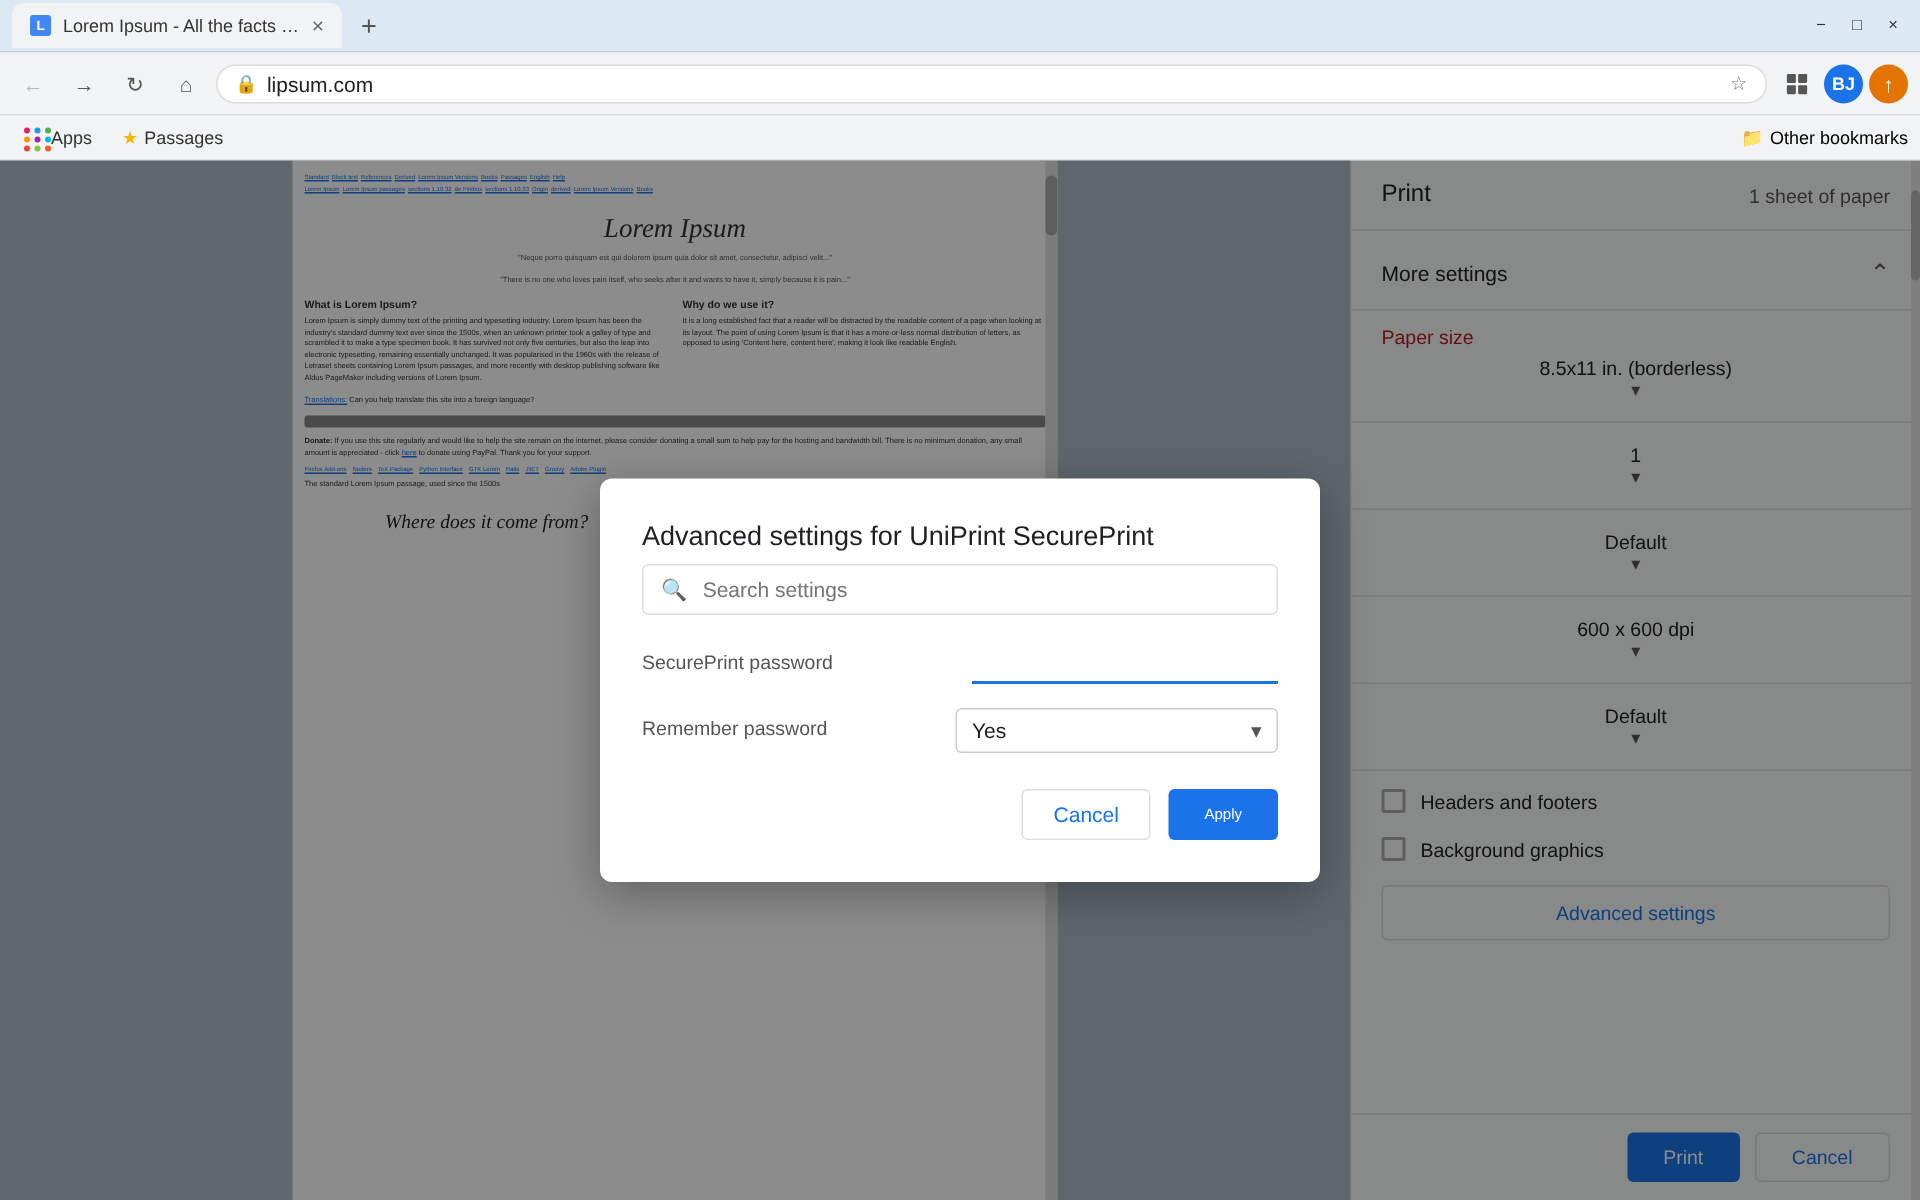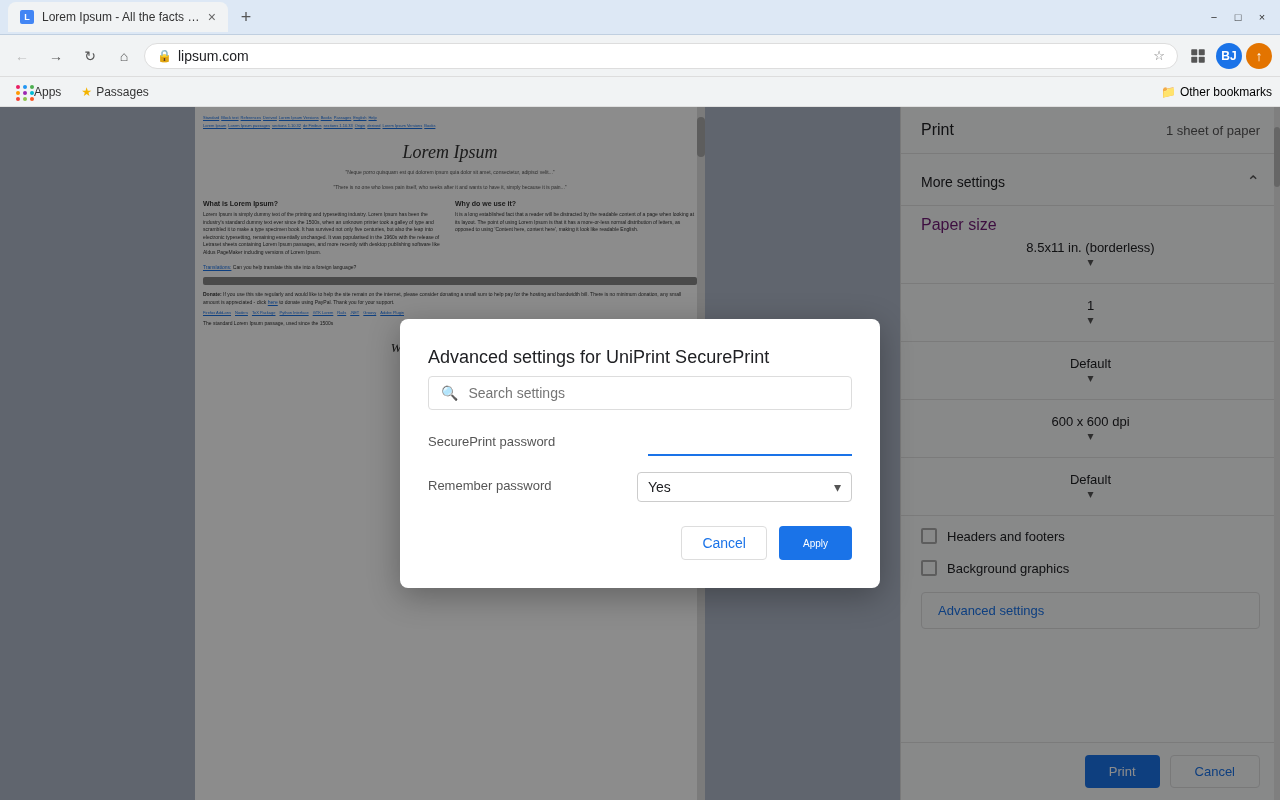--- a/index.html
+++ b/index.html
@@ -208,21 +208,21 @@
     .print-sheets { font-size: 13px; color: #555; }
     .print-body { flex: 1; overflow-y: auto; padding: 8px 0; }
     .more-settings-row {
       display: flex; align-items: center; justify-content: space-between;
       padding: 10px 20px; cursor: pointer;
     }
     .more-settings-label { font-size: 14px; color: #202124; }
     .chevron-icon { color: #555; font-size: 16px; }
 
     .setting-row { padding: 6px 20px; }
-    .setting-label { font-size: 16px; color: #701a75; margin-bottom: 2px; }
+    .setting-label { font-size: 13px; color: #b91c1c; margin-bottom: 2px; }
 
     .checkbox-row {
       display: flex; align-items: center; gap: 10px;
       padding: 8px 20px;
     }
     .checkbox-box {
       width: 16px; height: 16px;
       border: 2px solid #aaa; border-radius: 2px;
       display: flex; align-items: center; justify-content: center;
       cursor: pointer; flex-shrink: 0;
@@ -236,21 +236,21 @@
     .checkbox-label { font-size: 13px; color: #202124; }
 
     .advanced-btn {
       margin: 8px 20px;
       padding: 10px 16px;
       border: 1px solid #ddd;
       border-radius: 4px;
       background: #f8f9fa;
       color: #1a73e8;
       font-size: 13px;
-      text-align: left;
+      text-align: center;
       cursor: pointer;
     }
 
     .print-footer {
       padding: 12px 20px;
       display: flex; gap: 10px; justify-content: flex-end;
       border-top: 1px solid #e0e0e0;
     }
     .print-btn {
       padding: 8px 24px;
@@ -470,20 +470,21 @@
           <span class="lorem-link-small">GTK Lorem</span>
           <span class="lorem-link-small">Rails</span>
           <span class="lorem-link-small">.NET</span>
           <span class="lorem-link-small">Groovy</span>
           <span class="lorem-link-small">Adobe Plugin</span>
         </div>
         <div class="lorem-p" style="font-size:5px; margin: 4px 0; color:#333;">
           The standard Lorem Ipsum passage, used since the 1500s
         </div>
         <div style="display:flex; gap:8px; margin-top:12px;">
+          <div style="flex:1; font-family:Georgia,serif; font-style:italic; font-size:13px; color:#222; text-align:center;">Where does it come from?</div>
           <div style="flex:1; font-family:Georgia,serif; font-style:italic; font-size:13px; color:#222; text-align:center;">Where can I get some?</div>
         </div>
       </div>
       <div class="web-scrollbar">
         <div class="web-scrollbar-thumb"></div>
       </div>
     </div>
   </div>
 
   <div class="print-panel">

